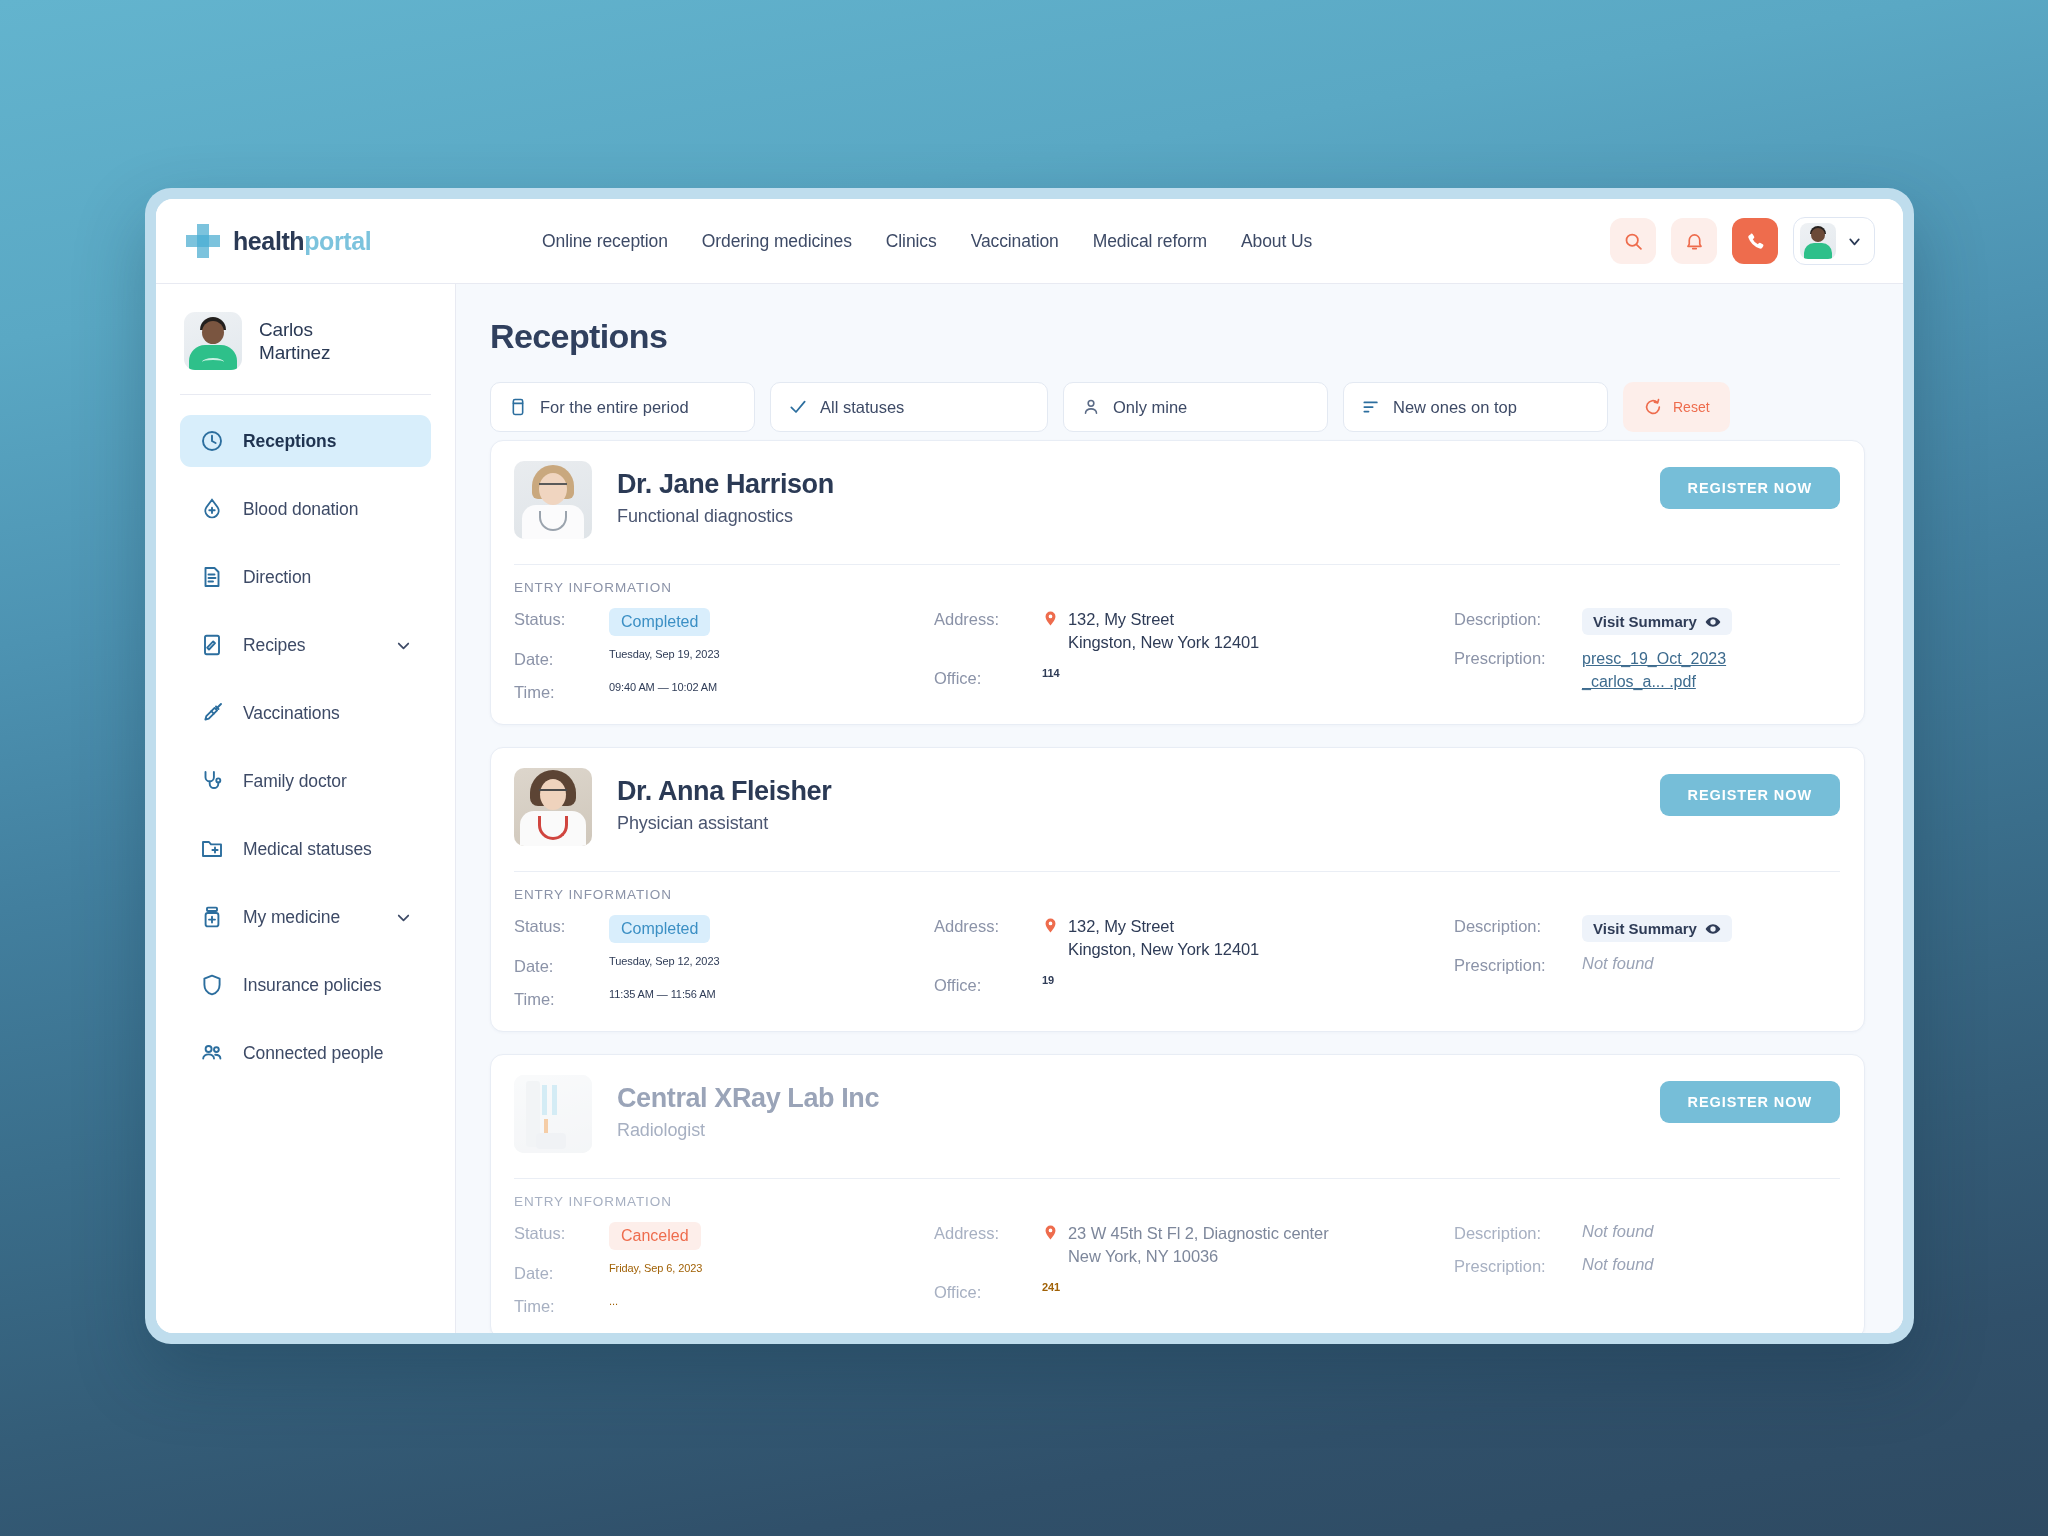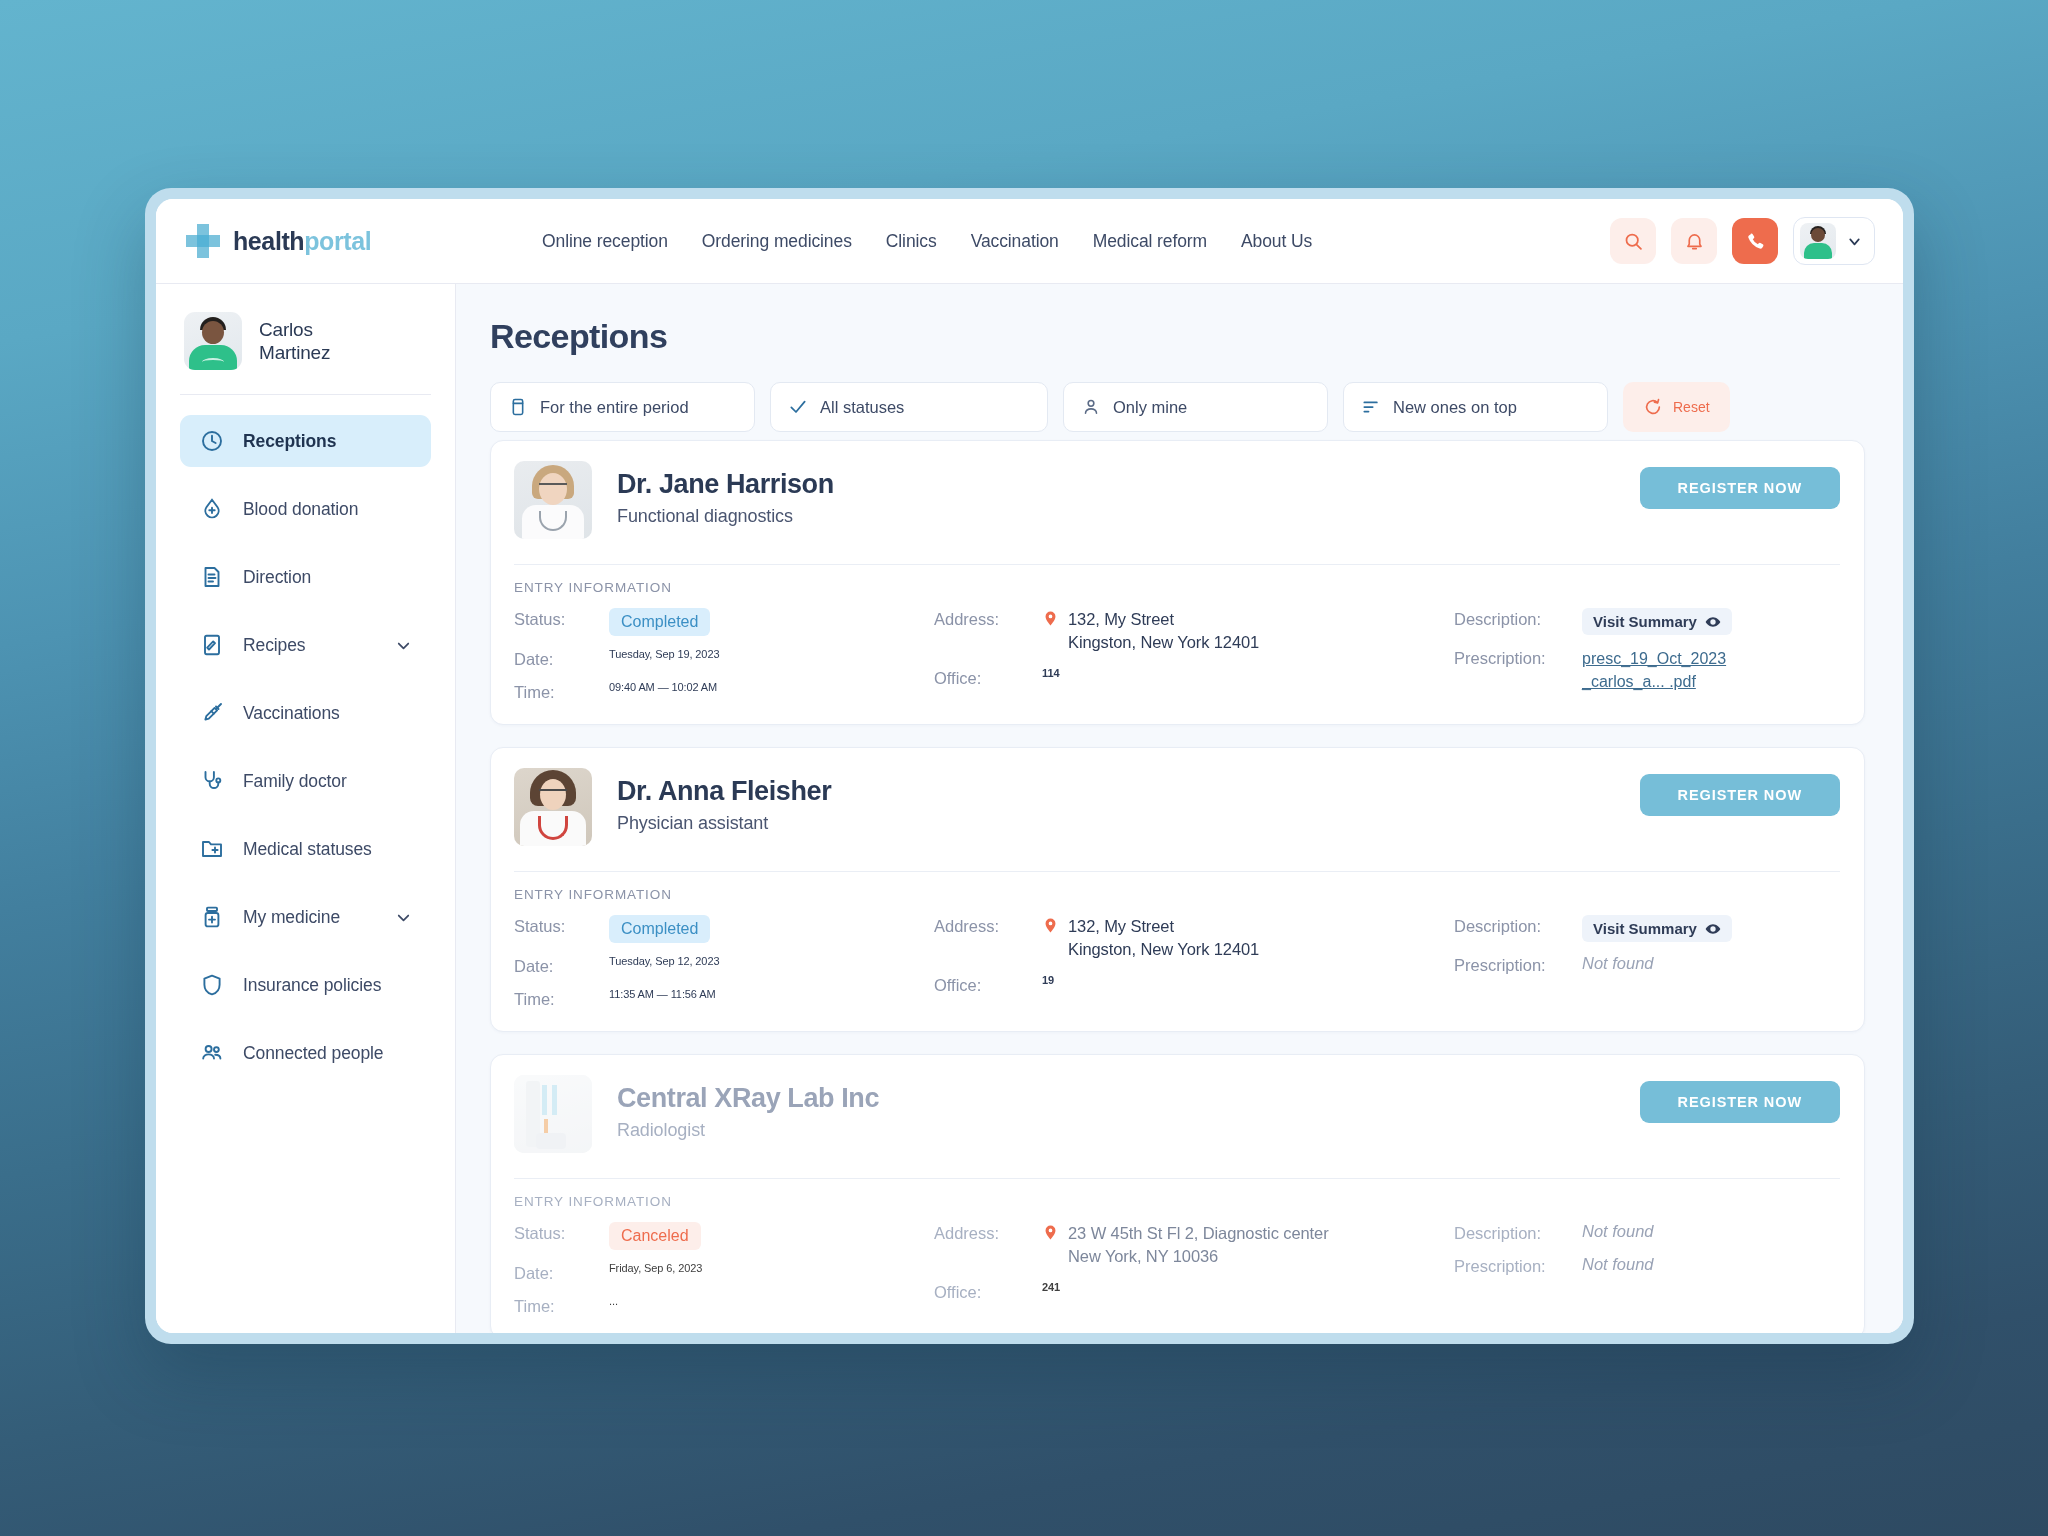--- a/index.html
+++ b/index.html
@@ -253,21 +253,21 @@
   .card.muted .doc-name { color: #9aa4b8; }
   .card.muted .doc-role { color: #a7b0c2; }
 
   .register-btn {
     margin-left: auto;
     background: #76bed8;
     color: #fff;
     border: none;
     border-radius: 9px;
     height: 42px;
-    padding: 0 38px;
+    padding: 0 28px;
     font-size: 14.5px;
     font-weight: bold;
     letter-spacing: 0.9px;
     cursor: pointer;
     font-family: "Liberation Sans", sans-serif;
     white-space: nowrap;
     align-self: flex-start;
     margin-top: 6px;
   }
 
@@ -300,21 +300,21 @@
   .addr { display:flex; gap:9px; align-items:flex-start; }
   .addr .atext { font-size:16.5px; color:#2f3c57; line-height:1.42; letter-spacing:-0.1px; }
 
   .summary-pill {
     display:inline-flex; align-items:center; gap:8px;
     background:#eef3fa; border-radius:6px; padding:5px 11px;
     font-size:15px; font-weight:bold; color:#2f3c57; cursor:pointer;
   }
   .notfound { font-size:16.5px; color:#9aa3b6; font-style:italic; }
   .card.muted .kv .k, .card.muted .entry-label { color:#a7b0c2; }
-  .card.muted .kv .v { color:#404040; }
+  .card.muted .kv .v { color:#a16207; }
   .card.muted .addr .atext { color:#7d879b; }
 
   .presc-link {
     font-size:16px; color:#3d6b8e; text-decoration:underline; cursor:pointer;
     line-height:1.45; display:inline-block; max-width:150px; word-break:break-all;
   }
 </style>
 </head>
 <body>
 

